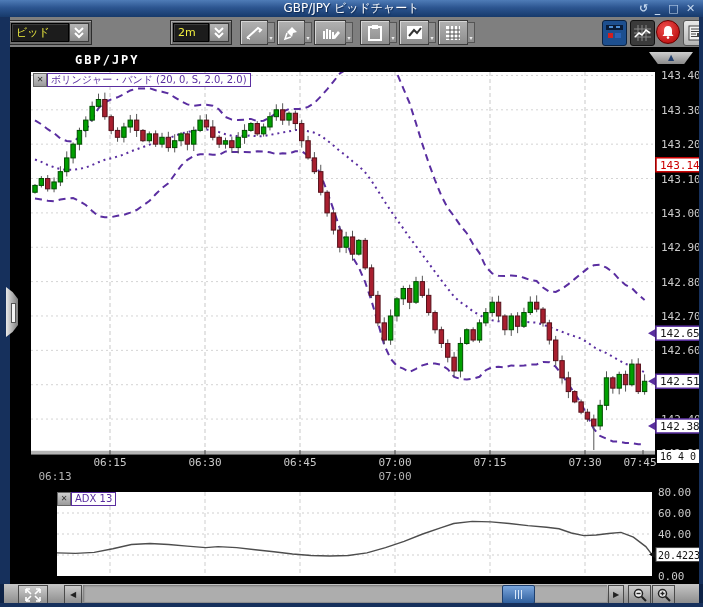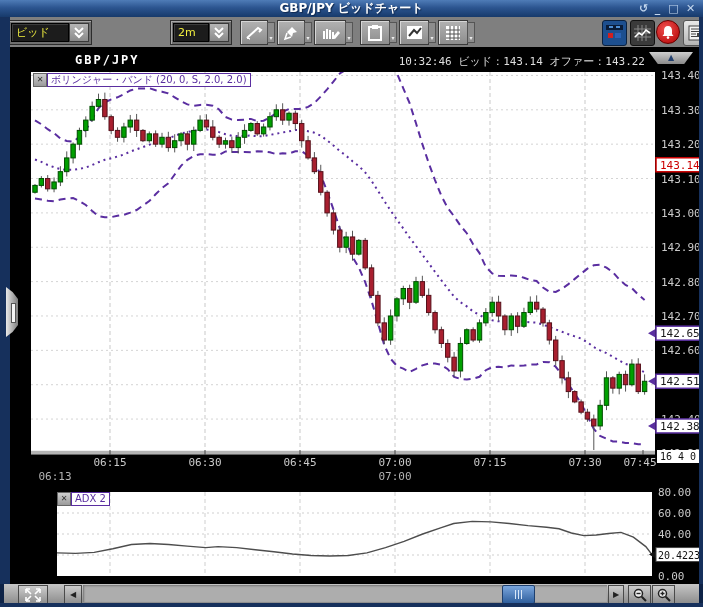--- a/index.html
+++ b/index.html
@@ -3,21 +3,21 @@
 <meta charset="utf-8">
 <style>
   html,body{margin:0;padding:0;background:#0e2347;}
   body{position:relative;width:703px;height:607px;overflow:hidden;
        font-family:"DejaVu Sans","Liberation Sans",sans-serif;}
   .abs{position:absolute;}
 
   
   #titlebar{left:0;top:0;width:703px;height:17px;
     background:linear-gradient(to bottom,#4f7cb7 0%,#2c5590 45%,#173a6b 100%);}
-  #title{width:100%;text-align:center;color:#fff;font-weight:bold;font-size:12px;line-height:17px;
+  #title{width:100%;text-align:center;color:#fff;font-weight:normal;font-size:12px;line-height:17px;
          text-shadow:1px 1px 1px #10294f;}
   .winbtn{top:1px;width:15px;height:15px;color:#c2d6ee;font-size:11px;line-height:15px;text-align:center;font-weight:bold;}
 
   
   #toolbar{left:4px;top:17px;width:695px;height:30px;background:#7f7f7f;border-bottom:4px solid #f0abfc;}
   .combo{top:3px;height:23px;background:#6e6e6e;border:1px solid #2c2c2c;box-shadow:inset 1px 1px 0 #a8a8a8;}
   .combo .val{position:absolute;left:2px;top:2px;bottom:2px;background:#1c1c1c;color:#f2ef3f;
       font-size:11px;line-height:17px;padding:0 4px;border:1px solid #000;box-shadow:inset 1px 1px 0 #3c3c3c;}
   .combo .chev{position:absolute;top:2px;bottom:2px;width:18px;background:linear-gradient(#b5b5b5,#8a8a8a);
       border:1px solid #3a3a3a;display:flex;align-items:center;justify-content:center;}
@@ -168,21 +168,20 @@
       <rect x="9" y="8" width="3" height="4" fill="#444"></rect>
       </svg>
   </div>
 </div>
 
 <div class="abs" id="navline"></div>
 <div class="abs" id="content-bg"></div>
 
 <div class="abs" id="chart-header">
   <span class="abs" id="symbol">GBP/JPY</span>
-  <span class="abs" id="quote-line">10:32:46  ビッド：143.14  オファー：143.22</span>
   <span class="abs" id="collapse-btn">▲</span>
 </div>
 
 <svg class="abs" id="price-svg" style="left:0;top:68px" width="703" height="417">
     <rect x="0" y="0" width="703" height="417" fill="#000"></rect>
     <rect x="31" y="4" width="624" height="378" fill="#fff"></rect>
     <defs>
       <clipPath id="pc">
         <rect x="31" y="4" width="624" height="378"></rect>
       </clipPath>
@@ -473,21 +472,21 @@
     <text x="658" y="31" fill="#cacaca" font-size="11">60.00</text>
     <text x="658" y="52" fill="#cacaca" font-size="11">40.00</text>
     <text x="658" y="94" fill="#cacaca" font-size="11">0.00</text>
     <path d="M649 68.556585l7 -4v8z" fill="#111"></path>
     <rect x="656" y="61.556585" width="47" height="14" fill="#fff" stroke="#444"></rect>
     <text x="658" y="72.556585" fill="#111" font-size="10">20.4223</text>
   </svg>
 
 <div class="abs indic-label" style="left:57px;top:492px">
   <span class="indic-x">✕</span>
-  <span class="indic-text">ADX 2</span>
+  <span class="indic-text">ADX 13</span>
 </div>
 
 <div class="abs" id="left-border"></div>
 <div class="abs" id="right-border"></div>
 <div class="abs" id="panel-tab">
     <span class="slot"></span>
   </div>
 
 <div class="abs" id="hscroll">
   <div class="abs sbtn" style="left:14px;width:28px">

